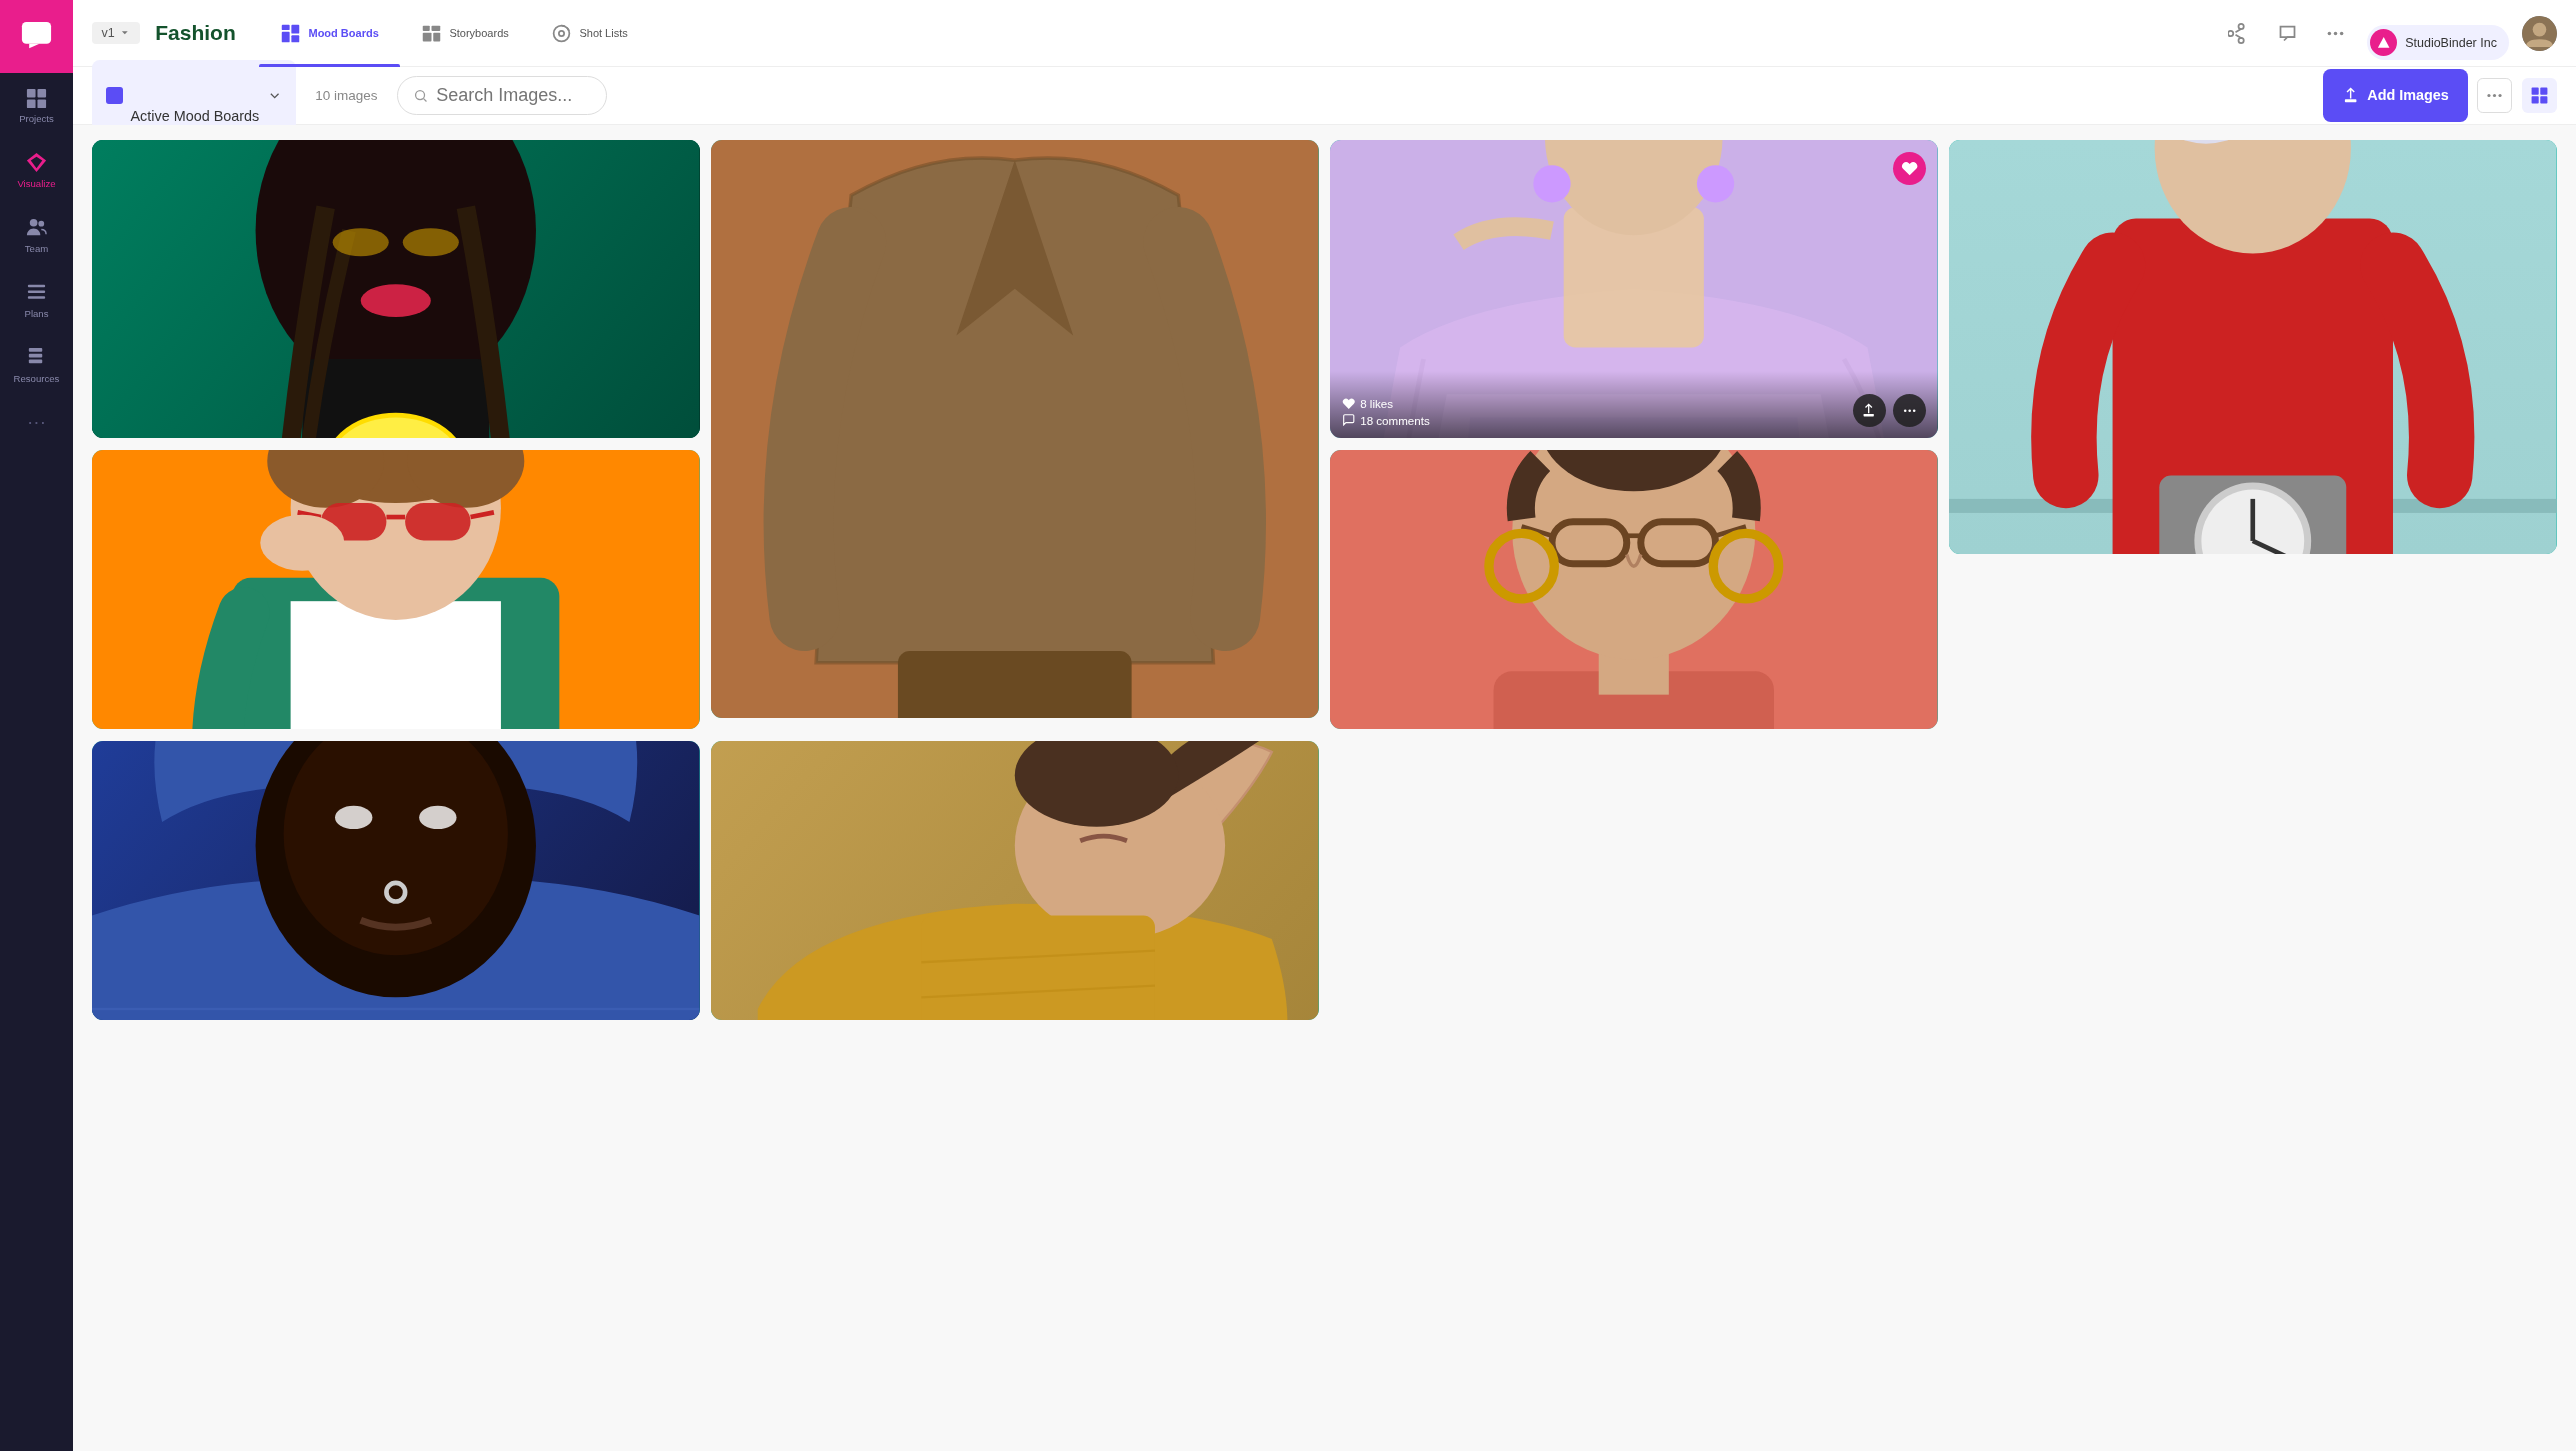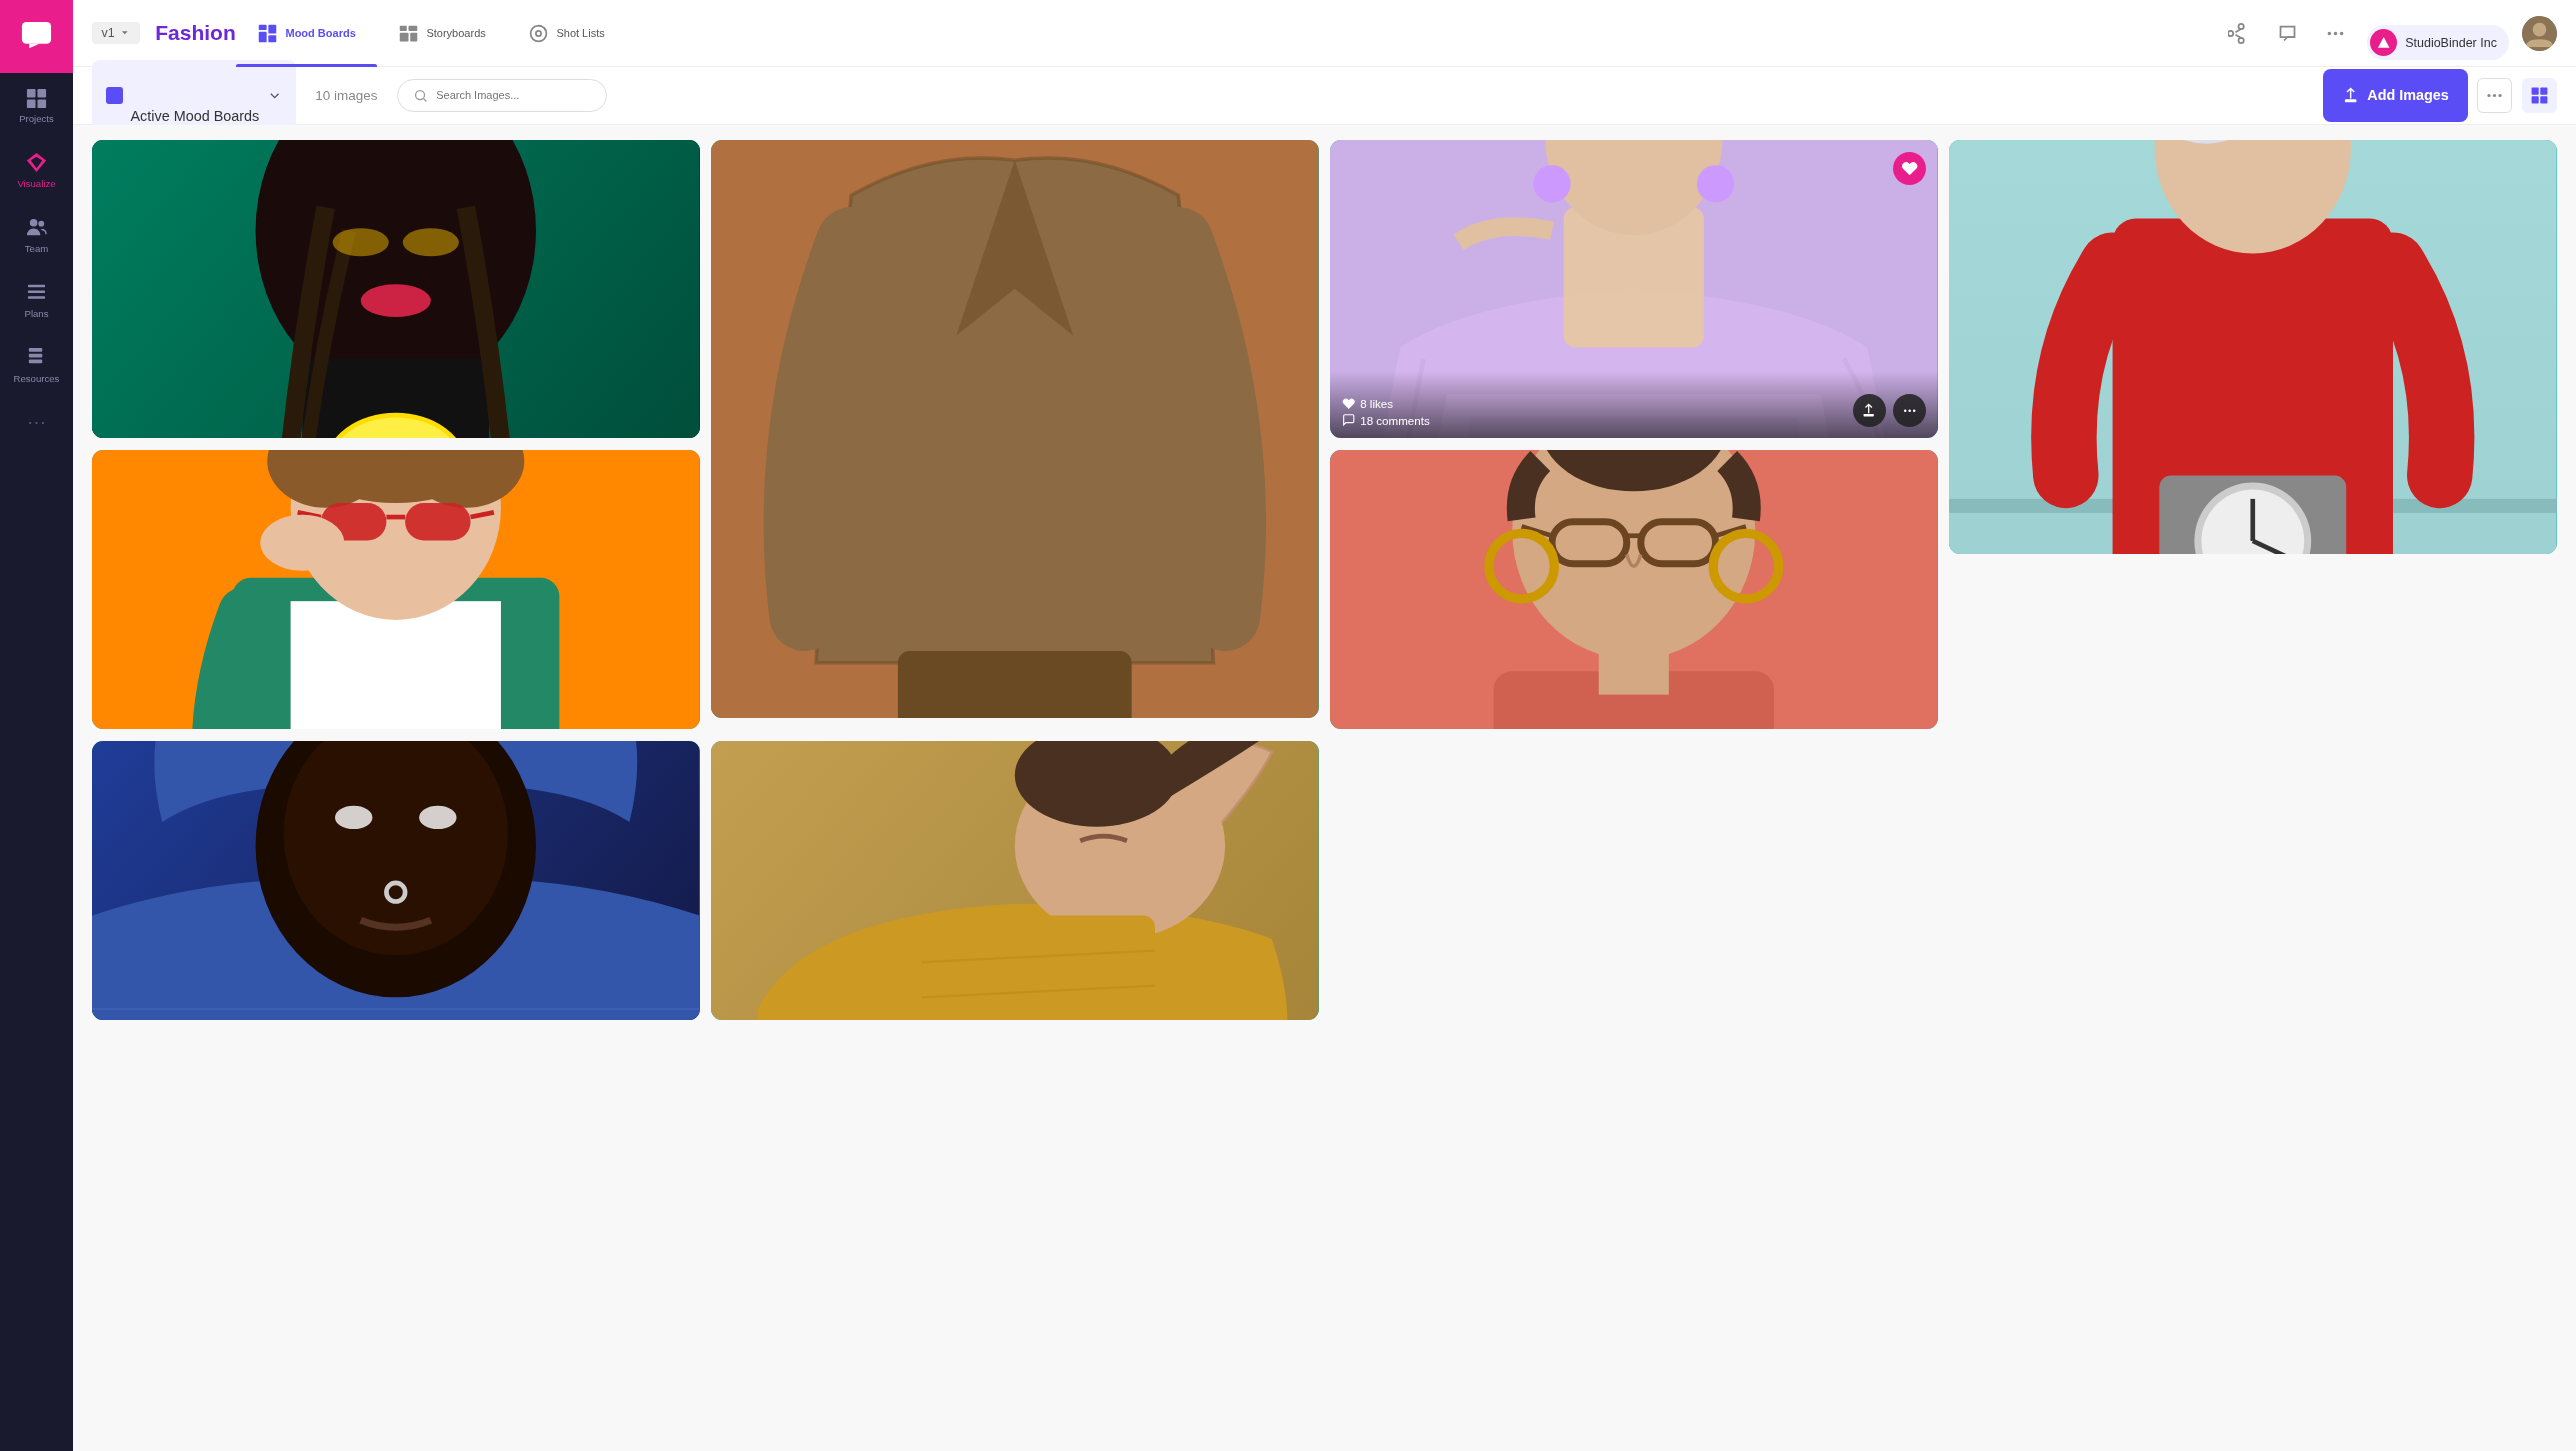--- a/index.html
+++ b/index.html
@@ -38,21 +38,21 @@
     
     .topnav {
       height: 67px;
       display: flex; align-items: center;
       padding: 0 19px;
       border-bottom: 1px solid #eee;
       background: #fff;
       gap: 0;
     }
     .project-name {
-      font-size: 21px; font-weight: 600; color: #6d28d9; 
+      font-size: 21px; font-weight: 600; color: #14532d; margin-right: 23px;
     }
     .nav-tabs { display: flex; align-items: center; gap: 0; flex: 1; }
     .nav-tab {
       display: flex; align-items: center; gap: 7.7px;
       padding: 0 21px; height: 67px;
       font-size: 11px; color: #555; cursor: pointer; position: relative;
       white-space: nowrap;
     }
     .nav-tab.active { color: #5b4df5; font-weight: 600; }
     .nav-tab.active::after {
@@ -89,21 +89,21 @@
     .mood-board-selector svg { width: 15.4px; height: 15.4px; fill: #555; }
 
     .image-count { font-size: 13.5px; color: #888; margin: 0 7.7px; }
 
     .search-box {
       display: flex; align-items: center; gap: 7.7px;
       border: 1px solid #ddd; border-radius: 23px; padding: 7.7px 15.4px;
       background: #fff; min-width: 193px;
     }
     .search-box svg { width: 15.4px; height: 15.4px; fill: #999; }
-    .search-box input { border: none; outline: none; font-size: 11px; color: #555; background: transparent; width: 154px; }
+    .search-box input { border: none; outline: none; font-size: 18px; color: #555; background: transparent; width: 154px; }
 
     .toolbar-right { margin-left: auto; display: flex; align-items: center; gap: 9.6px; }
     .add-images-btn {
       display: flex; align-items: center; gap: 7.7px;
       background: #5b4df5; color: white; border: none; border-radius: 7.7px;
       padding: 18px 19px; font-size: 14.4px; font-weight: 600; cursor: pointer;
     }
     .add-images-btn svg { width: 17.3px; height: 17.3px; fill: white; }
     .toolbar-dots { width: 35px; height: 35px; display: flex; align-items: center; justify-content: center; cursor: pointer; color: #888; border: 1px solid #ddd; border-radius: 5.8px; }
     .toolbar-grid { width: 35px; height: 35px; display: flex; align-items: center; justify-content: center; cursor: pointer; background: #f0f0ff; border-radius: 5.8px; }

